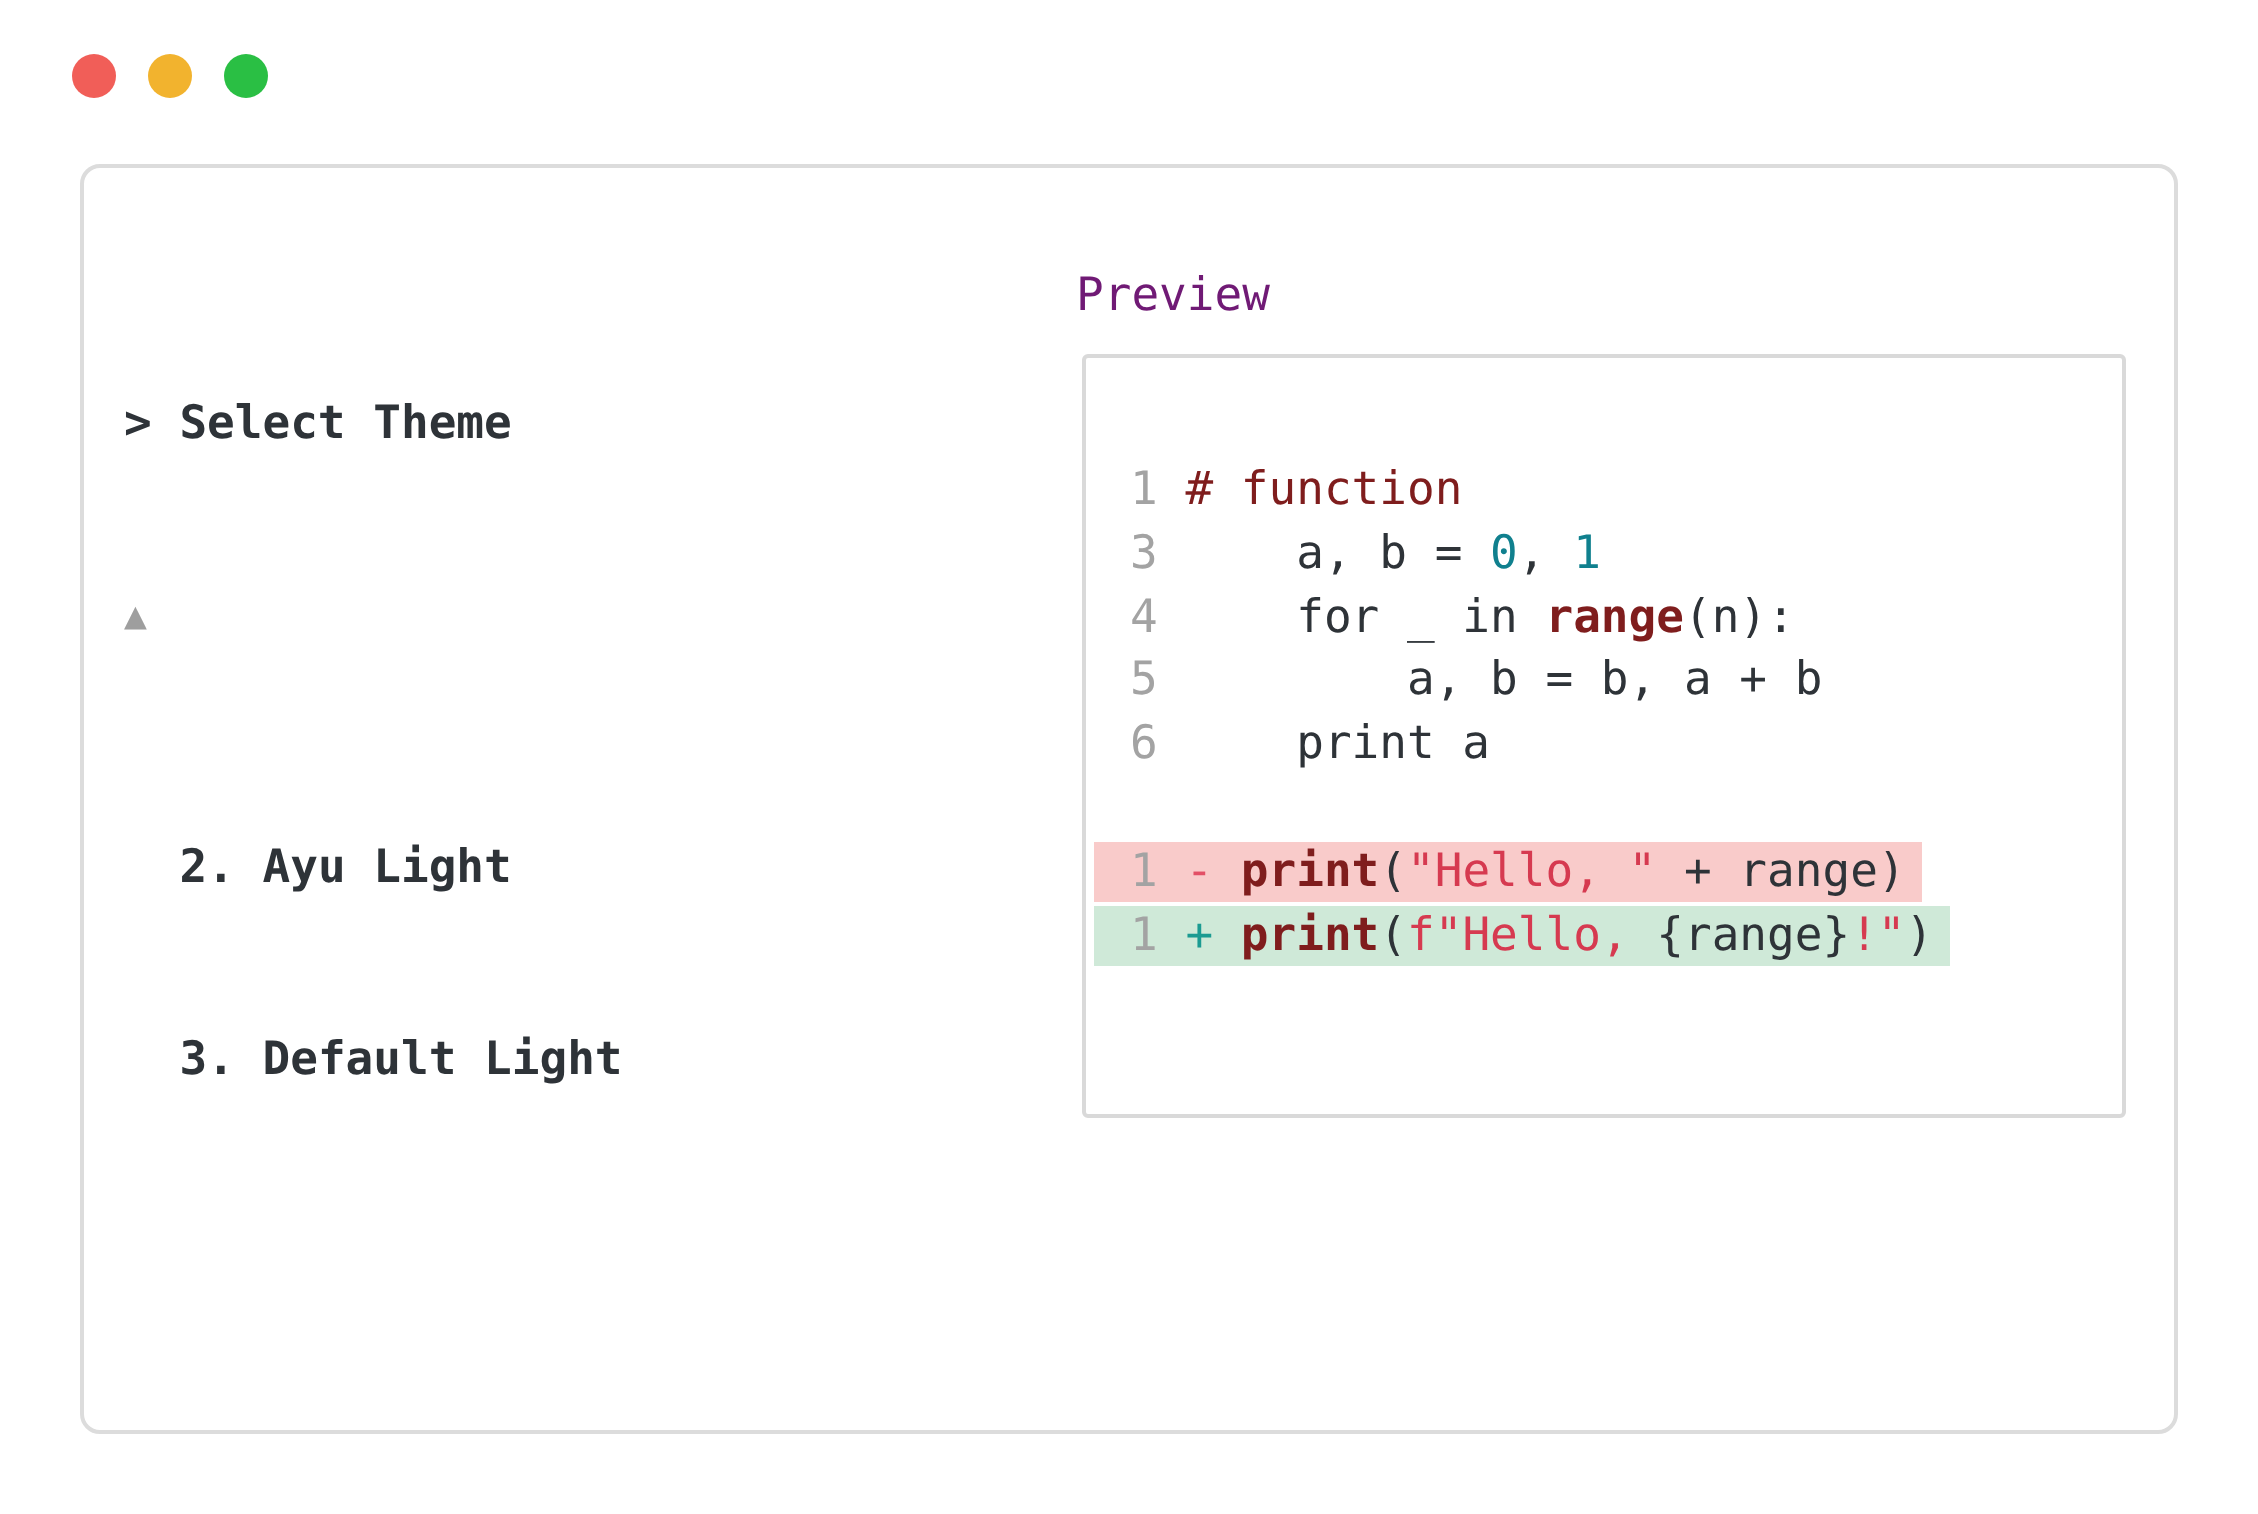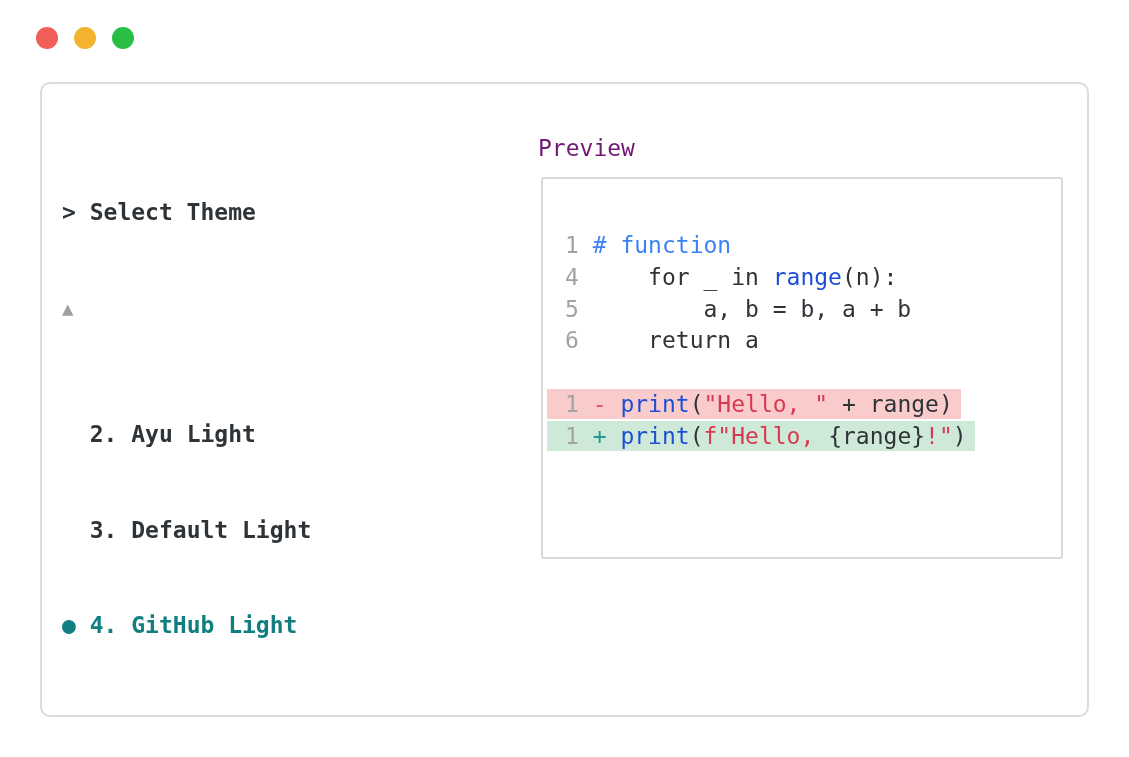--- a/index.html
+++ b/index.html
@@ -27,24 +27,24 @@
   .arrow-up   { color:#9e9e9e; font-size:19px; }
 
   
   .preview-label { position:absolute; left:538px; top:133px; font-size:23px;
                    line-height:31.8px; color:#701a75; white-space:pre; }
   .preview-box { position:absolute; left:541px; top:177px; width:522px; height:382px;
                  background:#ffffff; border:2px solid #d9d9d9; border-radius:3px;
                  padding:51px 0 0 22px; overflow:hidden; }
   .code { font-size:23px; line-height:31.8px; white-space:pre; color:#2e3338; }
   .ln   { color:#a3a3a3; }
-  .cm   { color:#3b82f6; }
+  .cm   { color:#7f1d1d; }
   .fn   { color:#b03a3e; }
   .num  { color:#10808e; }
-  .call { color:#1d4ed8; }
+  .call { color:#7f1d1d;font-weight:bold; }
   .str  { color:#d63a50; }
   .minus{ color:#e35066; }
   .plus { color:#1b9b92; }
   .diffband { display:inline-block; margin-left:-18px; padding:0 8px 0 18px;
               line-height:30px; }
   .diffband.removed { background:#f9cbca; }
   .diffband.added   { background:#cfe9d8; }
 </style>
 </head>
 <body>
@@ -58,40 +58,40 @@
   </div>
 
   <div class="panel"></div>
 
   <div class="leftcol">
     <div class="line"><span>&gt; Select Theme</span></div>
     <div class="line"><span class="arrow-up">▲</span></div>
 
     <div class="line"><span> </span><span> 2. </span><span>Ayu Light</span><span class="dim"></span></div>
     <div class="line"><span> </span><span> 3. </span><span>Default Light</span><span class="dim"></span></div>
-    <div class="line teal"><span>●</span><span> 4. </span><span>GitHub Light</span><span class="dim"></span></div>
     
     
     
     
     
     
     
     
 
     
     
     
   </div>
 
   <div class="preview-label"><span>Preview</span></div>
 
   <div class="preview-box">
     <div class="code"><span class="ln">1 </span><span class="cm"># function</span></div>
+    <div class="code"><span class="ln">3 </span><span>    a, b = </span><span class="num">0</span><span>, </span><span class="num">1</span></div>
     <div class="code"><span class="ln">4 </span><span>    for _ in </span><span class="call">range</span><span>(n):</span></div>
     <div class="code"><span class="ln">5 </span><span>        a, b = b, a + b</span></div>
-    <div class="code"><span class="ln">6 </span><span>    return a</span></div>
+    <div class="code"><span class="ln">6 </span><span>    print a</span></div>
     <div class="code"> </div>
     <div class="code"><span class="diffband removed"><span class="ln">1 </span><span class="minus">- </span><span class="call">print</span><span>(</span><span class="str">"Hello, "</span><span> + range)</span></span></div>
     <div class="code"><span class="diffband added"><span class="ln">1 </span><span class="plus">+ </span><span class="call">print</span><span>(</span><span class="str">f"Hello, </span><span>{range}</span><span class="str">!"</span><span>)</span></span></div>
   </div>
 
 </div>
 
 </body></html>

